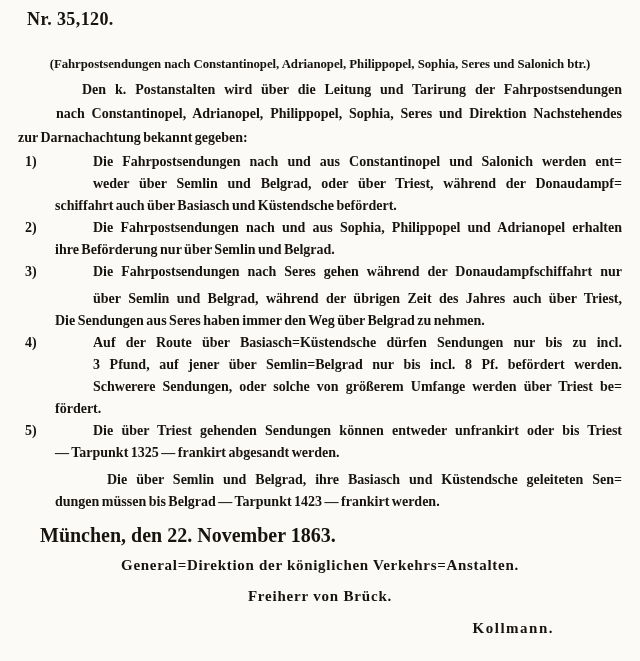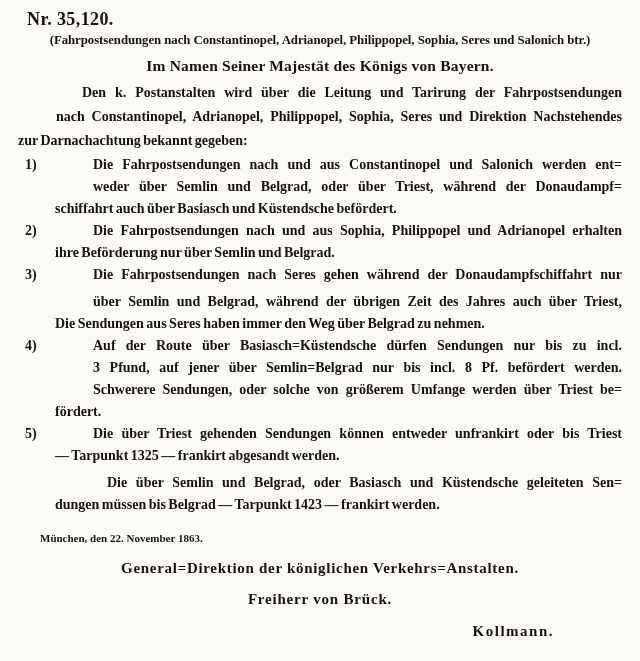--- a/index.html
+++ b/index.html
@@ -15,21 +15,21 @@
     box-sizing: border-box;
   }
   .docnum {
     padding-top: 7px;
     margin-left: 27px;
     font-size: 18px;
     line-height: 24px;
     letter-spacing: 0.4px;
   }
   .subject {
-    margin-top: 0;
+    margin-top: 24px;
     text-align: center;
     font-size: 12.8px;
     line-height: 18px;
     white-space: nowrap;
     letter-spacing: -0.05px;
   }
   .proclamation {
     margin-top: 6px;
     text-align: center;
     font-size: 15.5px;
@@ -47,21 +47,21 @@
   .ln.ind { text-indent: 26px; }
   .items { margin: 1px 18px 0 25px; font-size: 14px; word-spacing: -1px; }
   .item { display: flex; }
   .item .num { flex: none; width: 30px; line-height: 22px; }
   .item .body { flex: 1; min-width: 0; }
   .item .ln { line-height: 22px; }
   .para.sp { margin-top: 5px; }
   .para.indf .ln:first-child { text-indent: 14px; }
   .dateline {
     margin: 10px 0 0 40px;
-    font-size: 11px;
+    font-size: 20px;
     line-height: 24px;
   }
   .sig-office {
     margin-top: 8px;
     text-align: center;
     font-size: 15px;
     line-height: 21px;
     letter-spacing: 0.7px;
   }
   .sig-name {
@@ -79,21 +79,20 @@
     line-height: 21px;
     letter-spacing: 1.5px;
   }
 </style>
 </head>
 <body>
 
 <div class="page" style="background: rgb(251, 250, 247); color: rgb(23, 19, 15);">
   <div class="docnum">Nr. 35,120.</div>
   <div class="subject">(Fahrpostsendungen nach Constantinopel, Adrianopel, Philippopel, Sophia, Seres und Salonich btr.)</div>
-  <div class="proclamation">Im Namen Seiner Majestät des Königs von Bayern.</div>
   <div class="intro" id="intro">
       <div class="ln j ind">Den k. Postanstalten wird über die Leitung und Tarirung der Fahrpostsendungen</div>
       <div class="ln j">nach Constantinopel, Adrianopel, Philippopel, Sophia, Seres und Direktion Nachstehendes</div>
       <div class="ln">zur Darnachachtung bekannt gegeben:</div>
     </div>
   <div class="items" id="items">
       <div class="item">
         <div class="num">1)</div>
         <div class="body">
           <div class="para">
@@ -136,21 +135,21 @@
         </div>
       </div>
       <div class="item">
         <div class="num">5)</div>
         <div class="body">
           <div class="para">
             <div class="ln j">Die über Triest gehenden Sendungen können entweder unfrankirt oder bis Triest</div>
             <div class="ln">— Tarpunkt 1325 — frankirt abgesandt werden.</div>
           </div>
           <div class="para sp indf">
-            <div class="ln j">Die über Semlin und Belgrad, oder Basiasch und Küstendsche geleiteten Sen=</div>
+            <div class="ln j">Die über Semlin und Belgrad, ihre Basiasch und Küstendsche geleiteten Sen=</div>
             <div class="ln">dungen müssen bis Belgrad — Tarpunkt 1423 — frankirt werden.</div>
           </div>
         </div>
       </div>
     </div>
   <div class="dateline">München, den 22. November 1863.</div>
   <div class="sig-office">General=Direktion der königlichen Verkehrs=Anstalten.</div>
   <div class="sig-name">Freiherr von Brück.</div>
   <div class="countersig">Kollmann.</div>
 </div>

